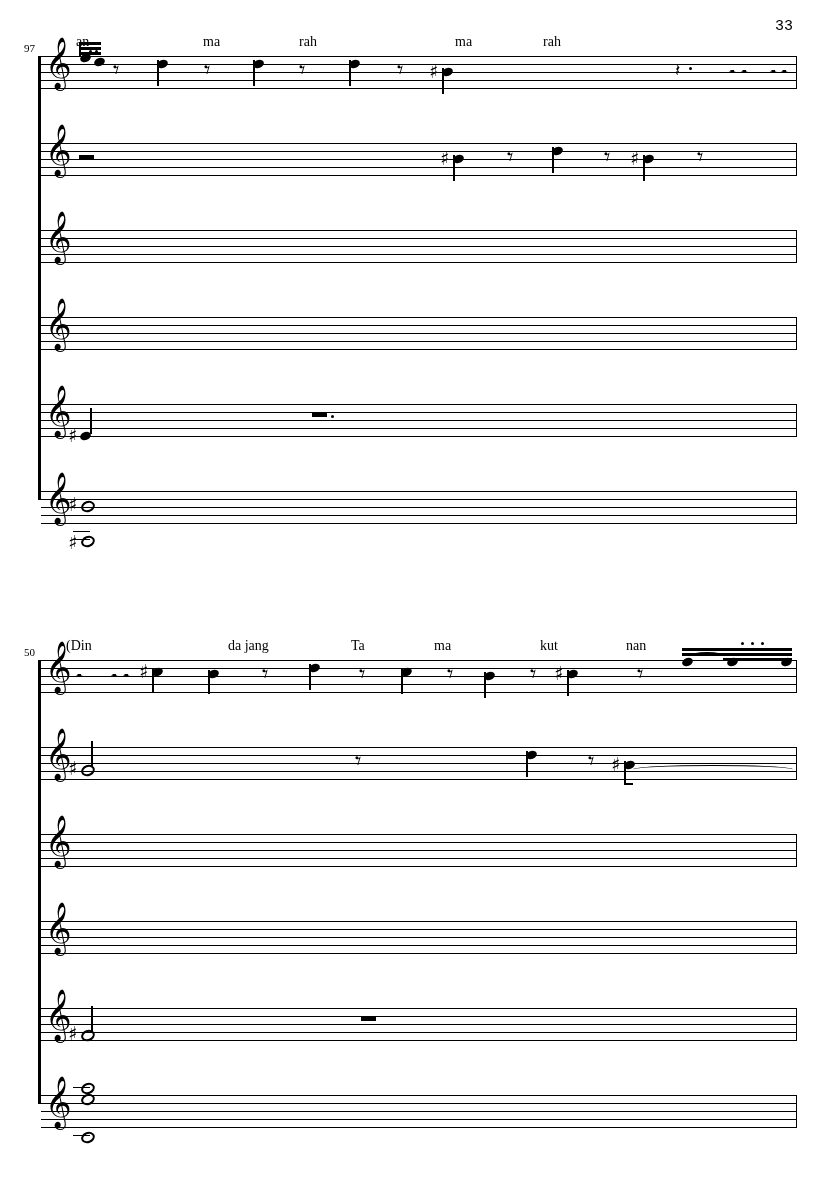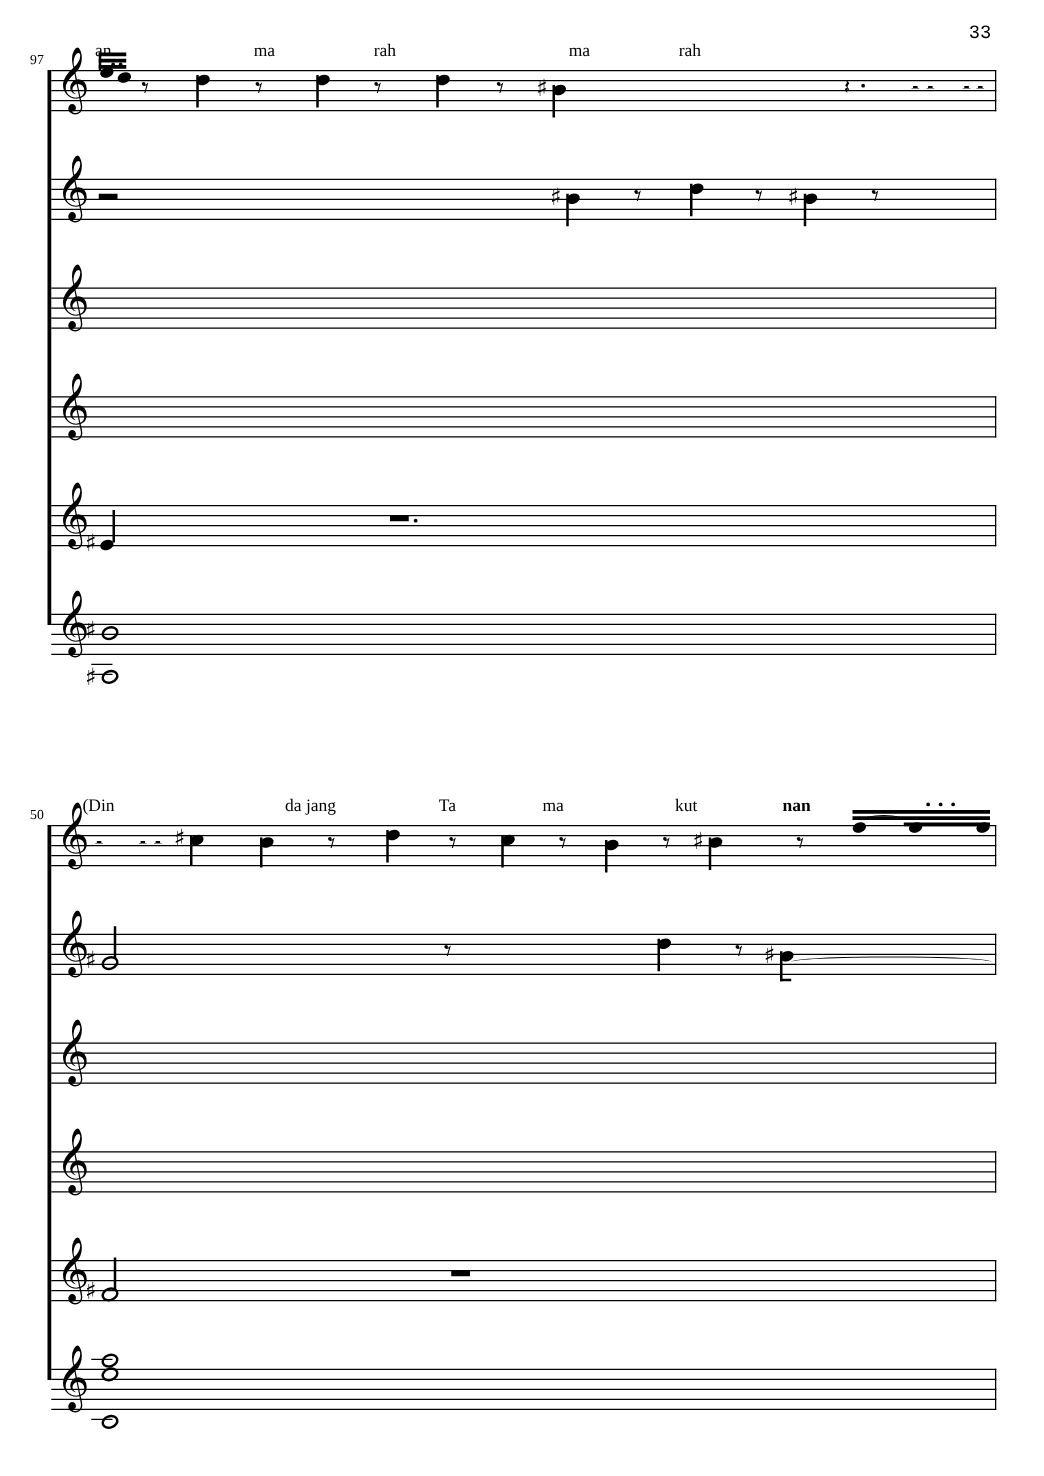--- a/index.html
+++ b/index.html
@@ -323,21 +323,21 @@
 
   <div class="system" style="top:644px;height:470px;">
 
     <div class="measure-number" style="left:24px;top:2px;">50</div>
 
     <div class="lyric" style="left:66px;top:-6px;">(Din</div>
     <div class="lyric" style="left:228px;top:-6px;">da jang</div>
     <div class="lyric" style="left:351px;top:-6px;">Ta</div>
     <div class="lyric" style="left:434px;top:-6px;">ma</div>
     <div class="lyric" style="left:516px;top:-6px;margin-left:24px;">kut</div>
-    <div class="lyric" style="left:626px;top:-6px;font-weight:bold;">nan</div>
+    <div class="lyric" style="left:626px;top:-6px;">nan</div>
 
     <div class="system-bracket" style="top:16px;height:444px;"></div>
 
     <div class="stave" style="top:16px;">
       <div class="line l0"></div>
         <div class="line l1"></div>
         <div class="line l2"></div>
         <div class="line l3"></div>
         <div class="line l4"></div>
       <div class="clef">𝄞</div>

